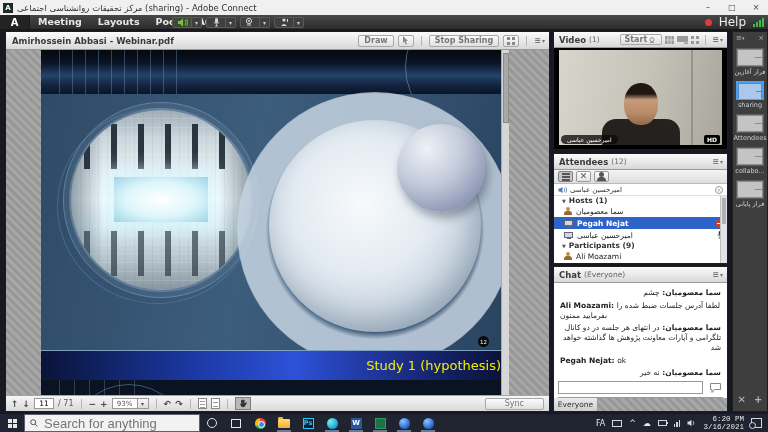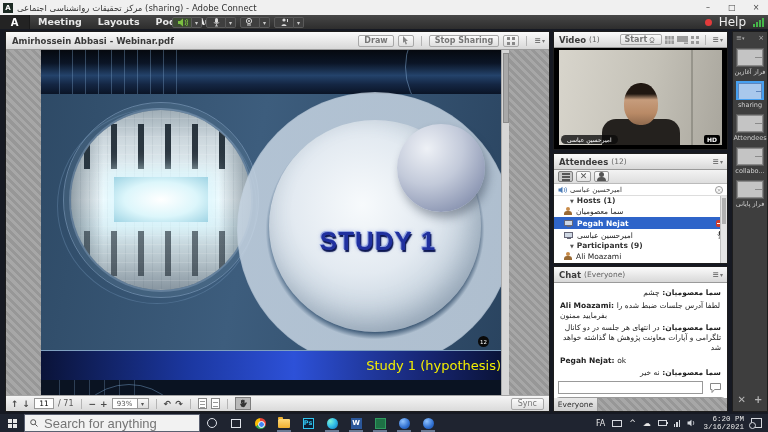--- a/index.html
+++ b/index.html
@@ -108,21 +108,21 @@
   .pdfbar .arrow{font-size:9px;color:#4a4a4a;font-weight:bold;}
   .pageinput{width:20px;height:11px;border:1px solid #999;background:#fff;font-size:7.5px;text-align:center;
              font-family:"DejaVu Sans",sans-serif;padding:0;}
   .zoombox{display:flex;height:11px;}
   .zoomval{width:26px;height:11px;border:1px solid #999;background:#fff;font-size:7px;display:flex;align-items:center;justify-content:center;}
   .zoomdd{width:11px;height:11px;border:1px solid #999;border-left:none;background:linear-gradient(#fafafa,#ddd);
           font-size:6px;display:flex;align-items:center;justify-content:center;color:#555;}
   .fiticon{width:9px;height:11px;border:1px solid #888;background:#fff;position:relative;}
   .fiticon i{position:absolute;left:1px;right:1px;height:1px;background:#999;}
   .handbtn{width:16px;height:13px;background:#b9b9b9;border:1px solid #7d7d7d;display:flex;align-items:center;justify-content:center;}
-  .syncbtn{margin-left:auto;height:12px;padding:0 6px;font-size:8px;}
+  .syncbtn{margin-left:auto;height:12px;padding:0 19px;font-size:8px;}
 
   
   #videopod{left:553px;top:31px;width:175px;height:119px;}
   #vidbody{position:absolute;left:0;top:16px;right:0;bottom:0;background:#000;}
   .wall{position:absolute;left:5px;top:2px;right:5px;bottom:4px;
         background:linear-gradient(100deg,#d8d5cc,#c4c1b7 55%,#a9a69d);}
   .doorline{position:absolute;right:18%;top:0;bottom:0;width:2px;background:rgba(90,88,80,.35);}
   .shoulders{position:absolute;left:50%;bottom:0;width:78px;height:26px;margin-left:-39px;
              background:#24211e;border-radius:14px 14px 0 0;}
   .head{position:absolute;left:50%;bottom:20px;width:34px;height:42px;margin-left:-17px;border-radius:48% 48% 46% 46%;
@@ -141,21 +141,21 @@
   .tbtn.pressed{background:#c7c7c7;border-color:#7e7e7e;}
   .ico-lines{width:8px;height:2px;background:#555;box-shadow:0 3px 0 #555,0 -3px 0 #555;}
   .ico-plus{font-size:9px;color:#555;font-weight:bold;line-height:1;}
   .ico-person{width:5px;height:5px;border-radius:50%;background:#555;position:relative;top:-2px;}
   .ico-person:after{content:"";position:absolute;left:-2px;top:5px;width:9px;height:4px;border-radius:4px 4px 0 0;background:#555;}
   .speakrow{position:absolute;left:0;top:30px;right:0;height:12px;background:#fff;border-bottom:1px solid #ddd;
             display:flex;align-items:center;padding:0 4px;font-size:7px;color:#333;gap:3px;}
   .dismiss{margin-left:auto;width:8px;height:8px;border:1px solid #999;border-radius:50%;color:#888;font-size:5.5px;
            display:flex;align-items:center;justify-content:center;}
   .att-tree{position:absolute;left:0;top:42px;right:0;bottom:0;background:#fff;overflow:hidden;}
-  .grow{height:9px;display:flex;align-items:center;font-size:7.5px;font-weight:bold;color:#333;padding:0 16px;gap:3px;}
+  .grow{height:9px;display:flex;align-items:center;font-size:7.5px;font-weight:bold;color:#333;padding:0 8px;gap:3px;}
   .grow .tri{font-size:5px;color:#555;}
   .mrow{height:12px;display:flex;align-items:center;font-size:7.5px;color:#222;padding:0 4px 0 10px;gap:4px;}
   .mrow.sel{background:#2e64c9;color:#fff;font-weight:bold;}
   .monitor{width:9px;height:6px;border:1px solid #667;background:#cfd8e4;position:relative;flex:none;}
   .monitor:after{content:"";position:absolute;left:2px;bottom:-2px;width:4px;height:1px;background:#667;}
   .avatarh{width:8px;height:8px;flex:none;position:relative;}
   .avatarh i{position:absolute;left:2px;top:0;width:4px;height:4px;border-radius:50%;background:#c98c4a;}
   .avatarh:after{content:"";position:absolute;left:0;bottom:0;width:8px;height:4px;border-radius:3px 3px 0 0;background:#9a6a33;}
   .redbadge{margin-left:auto;width:7px;height:7px;border-radius:2px;background:#d03a2a;position:relative;flex:none;}
   .redbadge:after{content:"";position:absolute;left:1px;top:3px;width:5px;height:1px;background:#fff;}
@@ -347,21 +347,20 @@
           <div class="grid"></div>
           <div class="slits-top"></div>
           <div class="sky"></div>
           <div class="slits-bot"></div>
           <div class="shade"></div>
         </div>
 
         <div class="bigring"></div>
         <div class="bigcircle"></div>
         <div class="sphere"></div>
-        <div class="study">STUDY 1</div>
 
         <div class="band-cap">
           <span class="cap-txt">Study 1 (hypothesis)</span>
         </div>
         <div class="band-bot">
           <div class="arc-bl"></div>
             <div class="vlines2"></div>
         </div>
         <div class="pagebadge">12</div>
       </div>

